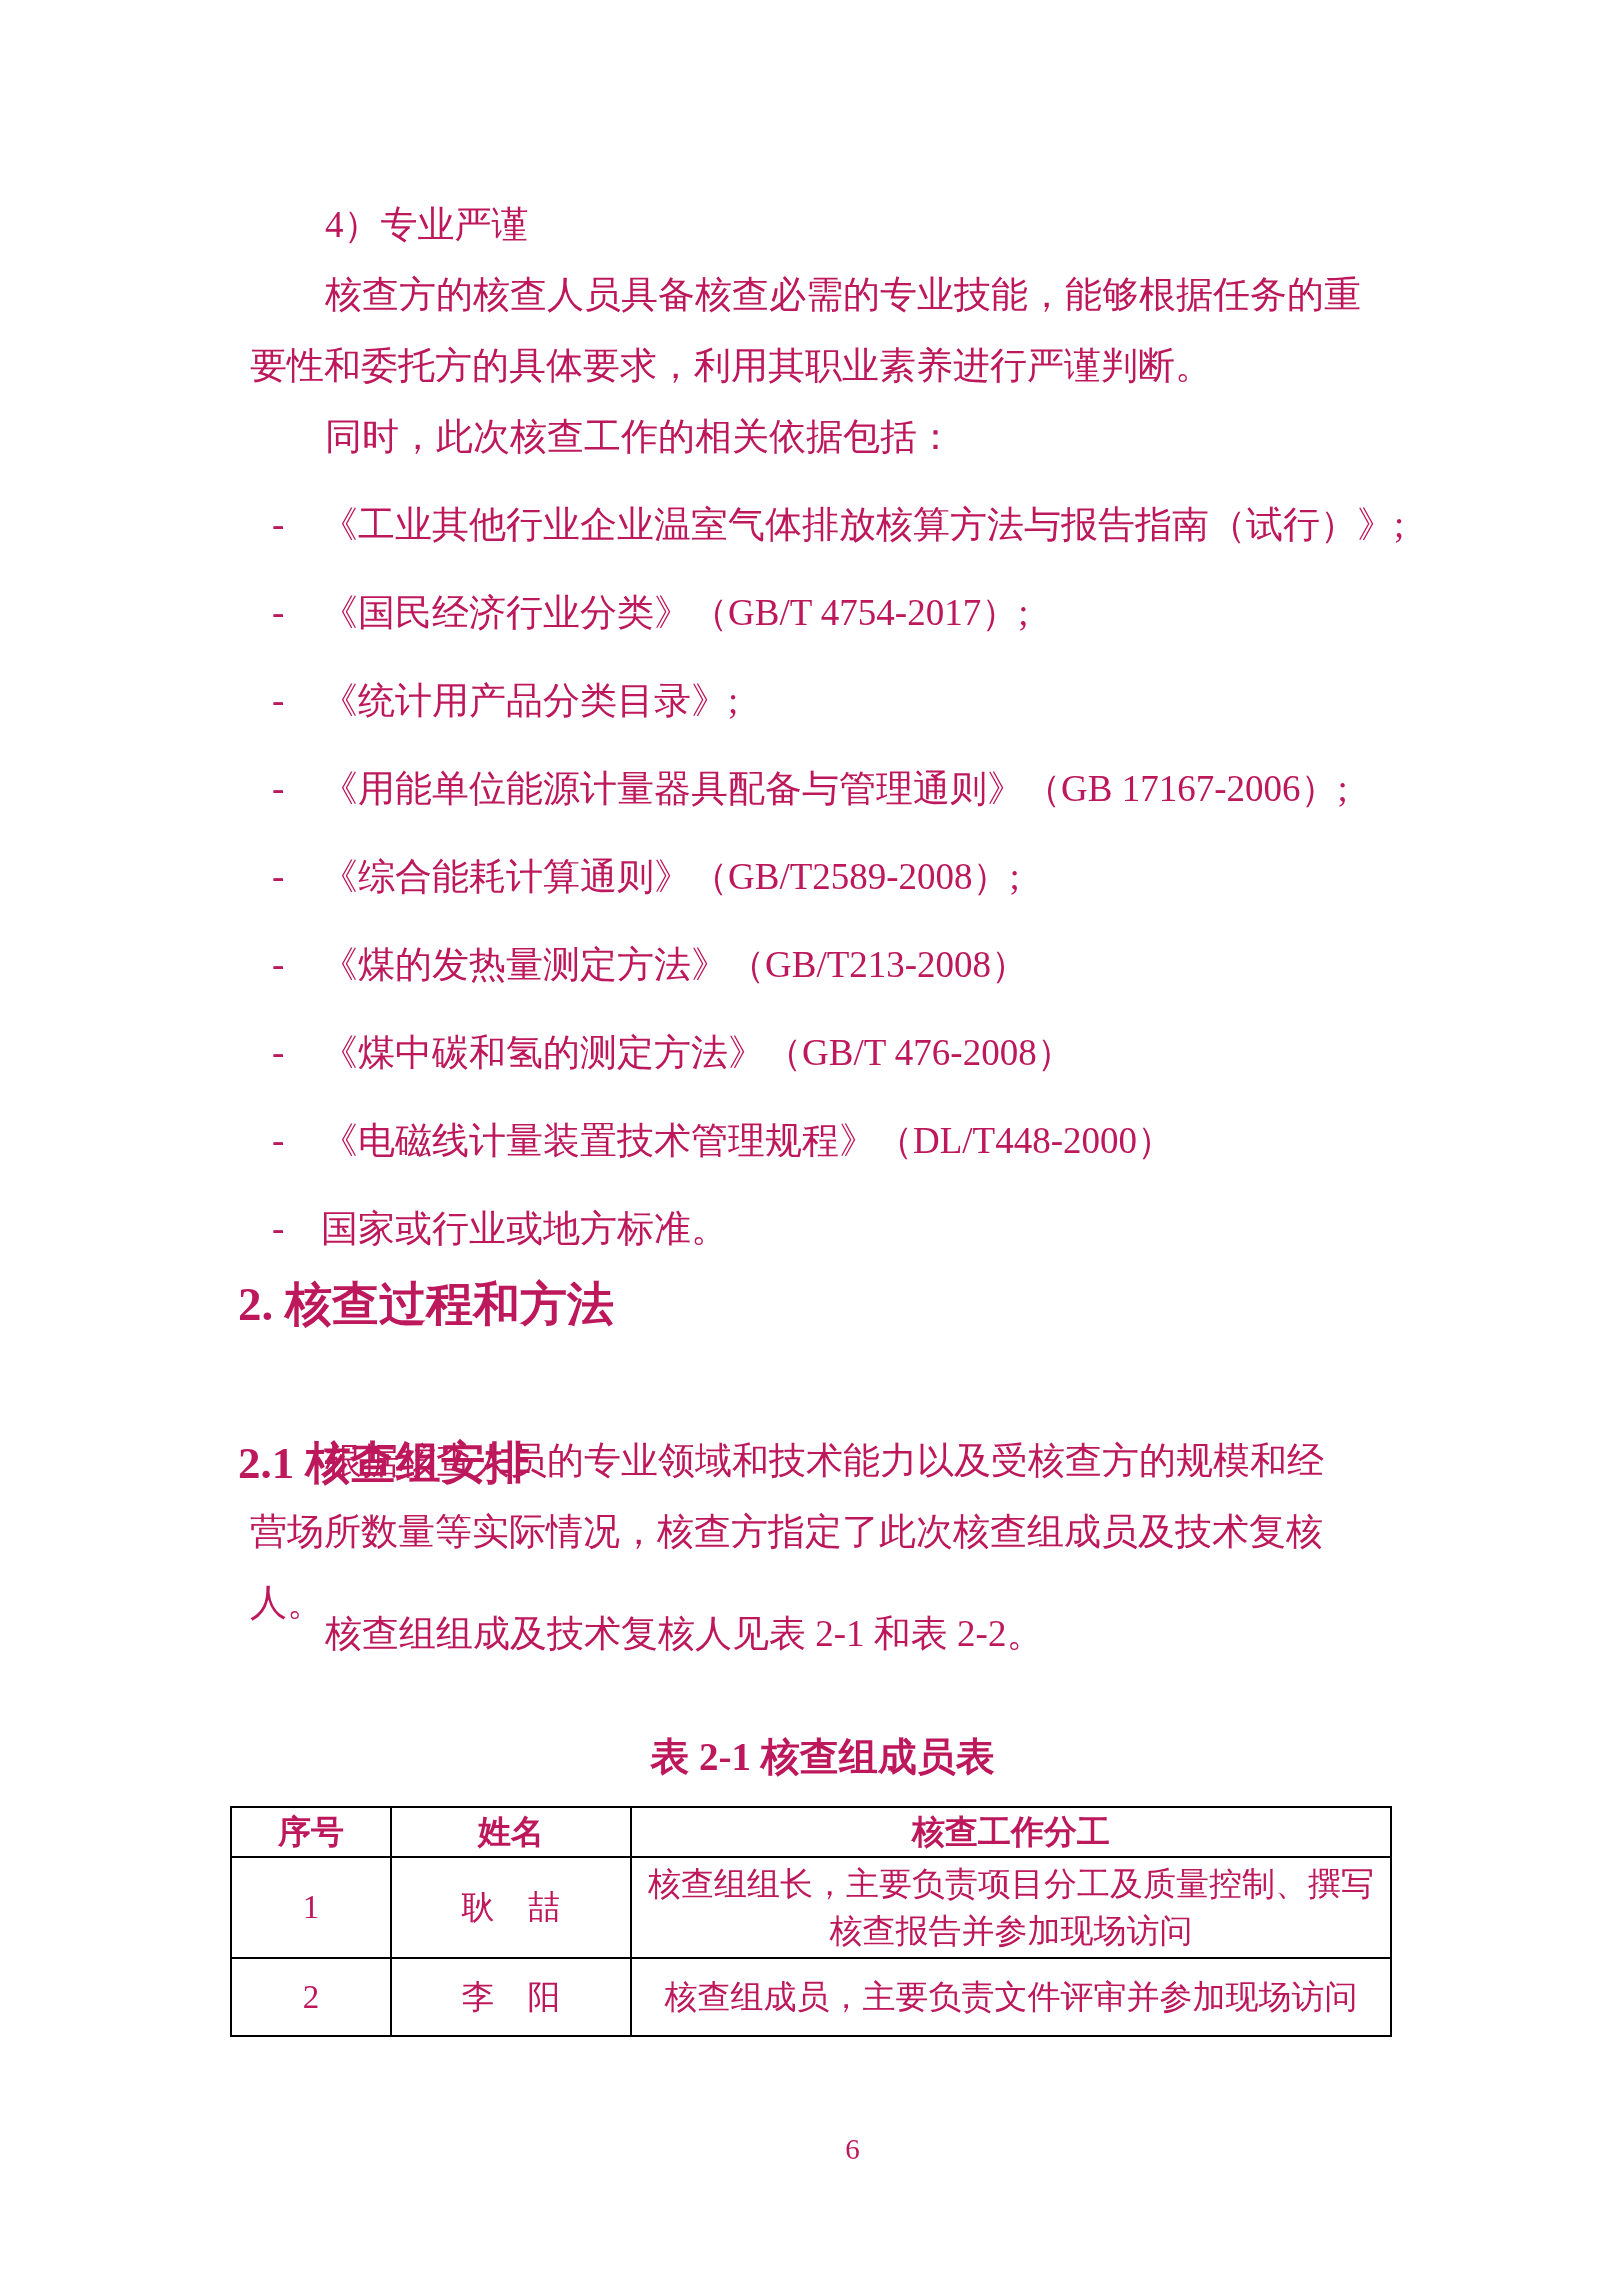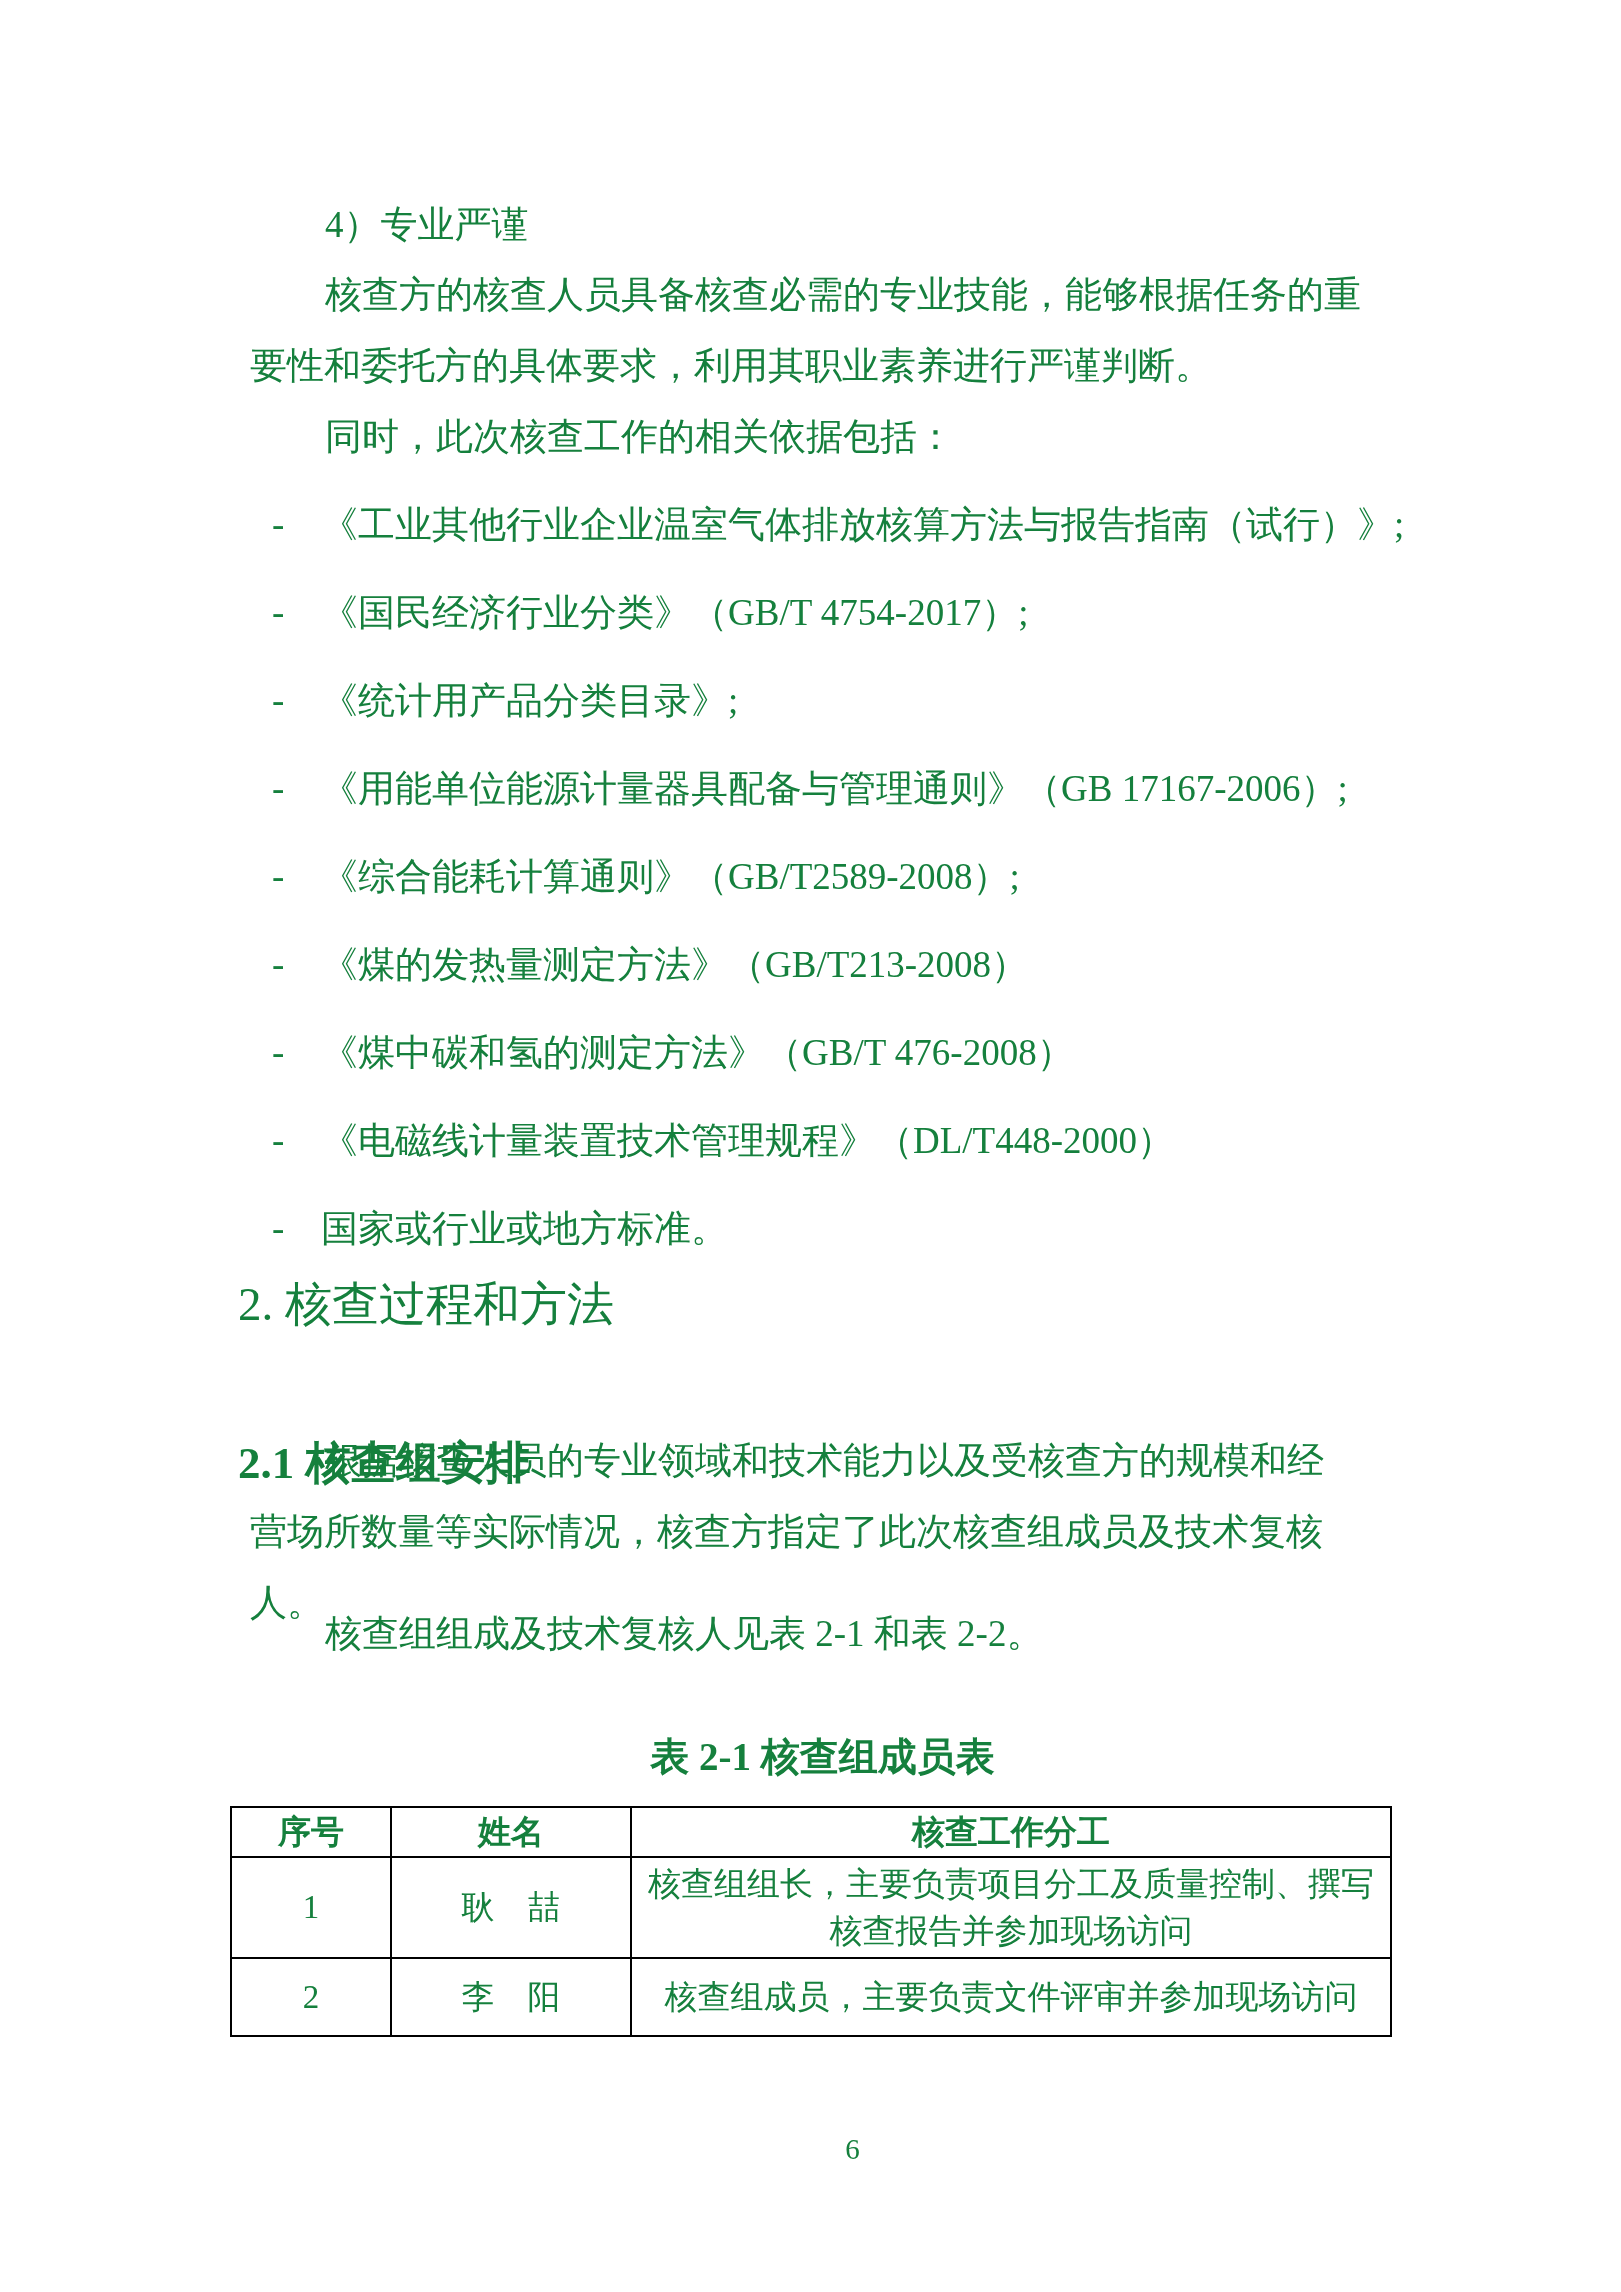--- a/index.html
+++ b/index.html
@@ -6,21 +6,21 @@
     margin: 0;
     padding: 0;
     background: #9e9e9e;
   }
   .page {
     position: relative;
     width: 1621px;
     height: 2293px;
     margin: 0 auto;
     background: #ffffff;
-    color: #15803d;
+    color: #be185d;
     font-family: "Liberation Serif", "DejaVu Serif", serif;
     overflow: hidden;
   }
   .abs { position: absolute; }
   .bodytext {
     left: 250px;
     width: 1145px;
     font-size: 37px;
   }
   .single-line {
@@ -47,21 +47,21 @@
   }
   .ref-dash {
     flex: 0 0 49px;
     width: 49px;
   }
   .doc-heading-1 {
     left: 238px;
     width: 1157px;
     font-size: 47px;
     line-height: 47px;
-    font-weight: normal;
+    font-weight: bold;
     white-space: nowrap;
   }
   .doc-heading-2 {
     left: 238px;
     width: 1157px;
     font-size: 45px;
     line-height: 45px;
     font-weight: bold;
     white-space: nowrap;
   }

